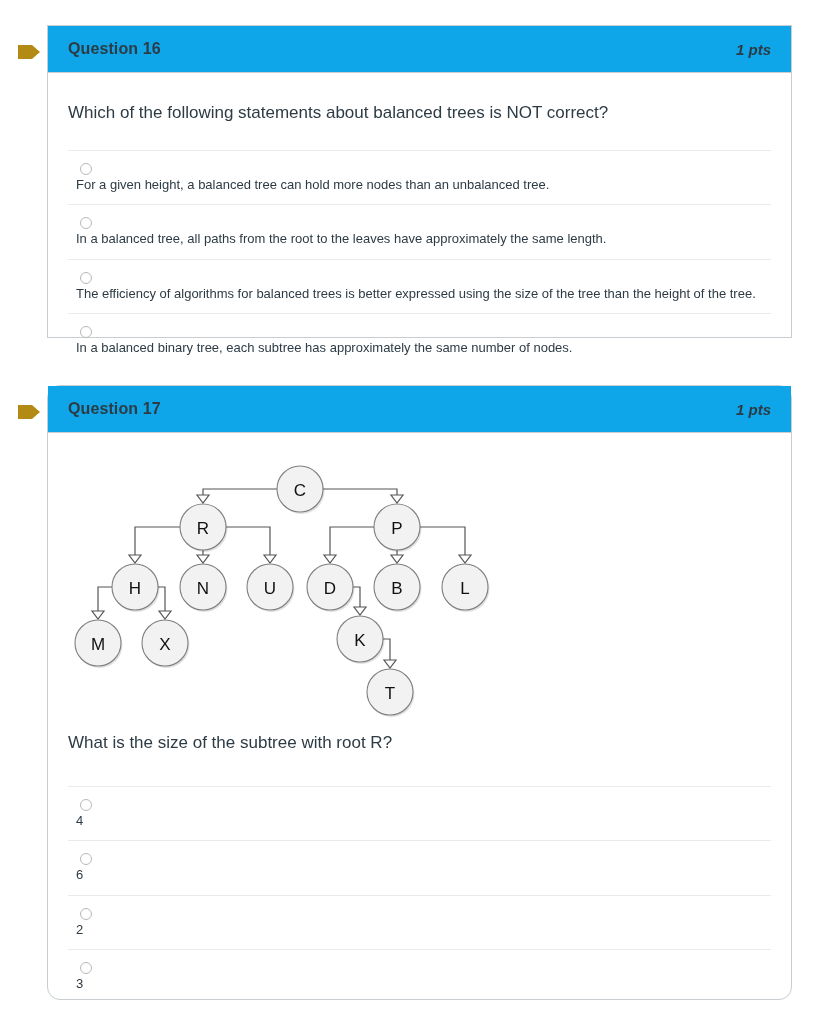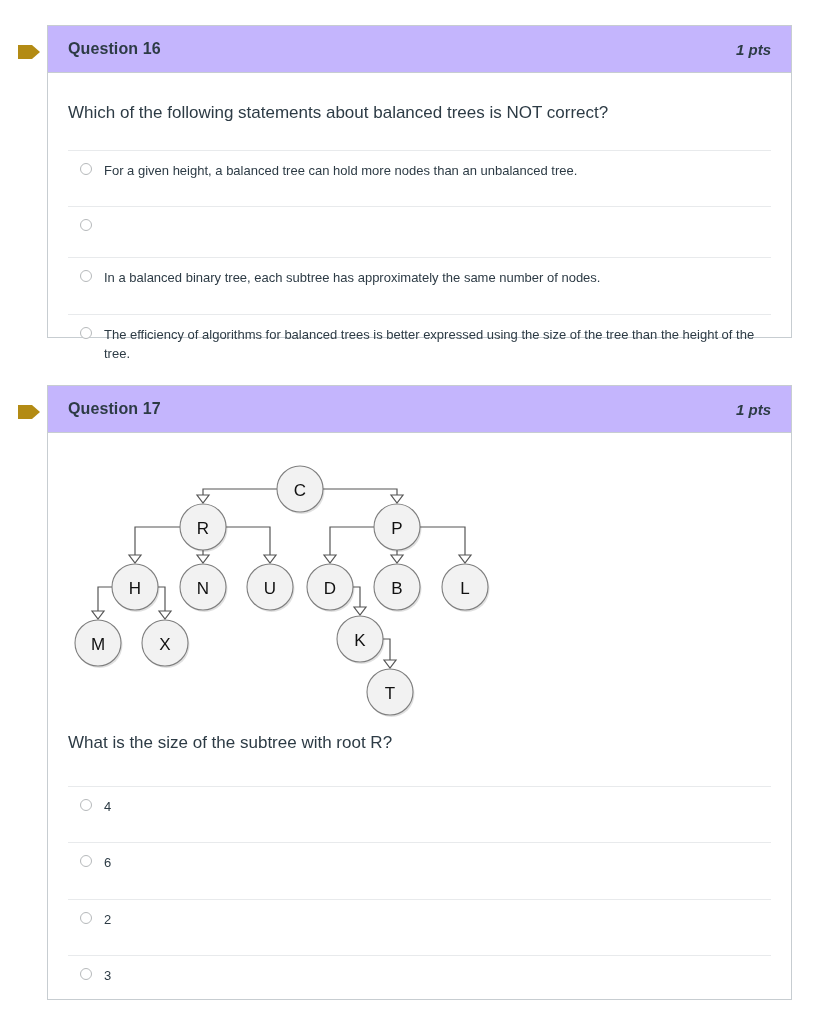--- a/index.html
+++ b/index.html
@@ -16,33 +16,33 @@
 
   
   .question-block {
     position: absolute;
     left: 47px;
     width: 745px;
     border: 1px solid #c7cdd1;
     background: #ffffff;
   }
   #q16-block { top: 25px; height: 313px; }
-  #q17-block { top: 385px; height: 615px; }
+  #q17-block { top: 385px; height: 615px; border-radius: 13px; }
 
   .flag-icon {
     position: absolute;
     left: -31px;
     top: 16px;
     width: 24px;
     height: 20px;
   }
 
   .q-header {
     height: 47px;
-    background: #c4b5fd;
+    background: #0ea5e9;
     border-bottom: 1px solid #c7cdd1;
     display: flex;
     align-items: center;
     justify-content: space-between;
     padding: 0 20px;
   }
   .q-name {
     font-size: 16px;
     font-weight: bold;
     color: #2d3b45;
@@ -67,23 +67,24 @@
   
   .answers {
     margin-top: 24px;
     border-top: 1px solid #e8eaec;
   }
   #q17-block .answers { margin-top: 30px; }
 
   .answer-row {
     display: flex;
     align-items: flex-start;
-    padding: 10px 4px 26px 8px;
+    padding: 10px 4px 10px 8px;
     border-bottom: 1px solid #e8eaec;
     min-height: 38px;
+    flex-direction: column;
   }
   .answer-row:last-child { border-bottom: none; }
 
   .radio {
     flex: 0 0 auto;
     width: 12px; height: 12px;
     border: 1px solid #b6b9bb;
     border-radius: 50%;
     background: #fff;
     margin: 2px 12px 0 4px;
@@ -146,28 +147,29 @@
     <div class="q-body">
       <p class="q-text">Which of the following statements about balanced trees is NOT correct?</p>
 
       <div class="answers">
         <div class="answer-row">
           <span class="radio"></span>
           <span class="answer-text">For a given height, a balanced tree can hold more nodes than an unbalanced tree.</span>
         </div>
         <div class="answer-row">
           <span class="radio"></span>
+          <span class="answer-text">In a balanced tree, all paths from the root to the leaves have approximately the same length.</span>
+        </div>
+        <div class="answer-row">
+          <span class="radio"></span>
+          <span class="answer-text">The efficiency of algorithms for balanced trees is better expressed using the size of the tree than the height of the tree.</span>
         </div>
         <div class="answer-row">
           <span class="radio"></span>
           <span class="answer-text">In a balanced binary tree, each subtree has approximately the same number of nodes.</span>
-        </div>
-        <div class="answer-row">
-          <span class="radio"></span>
-          <span class="answer-text">The efficiency of algorithms for balanced trees is better expressed using the size of the tree than the height of the tree.</span>
         </div>
       </div>
     </div>
   </div>
 
   <div class="question-block" id="q17-block">
 
     <svg class="flag-icon" viewBox="0 0 24 20">
       <path d="M1 3 H15 L23 10 L15 17 H1 Z" fill="#b38b14"></path>
     </svg>

